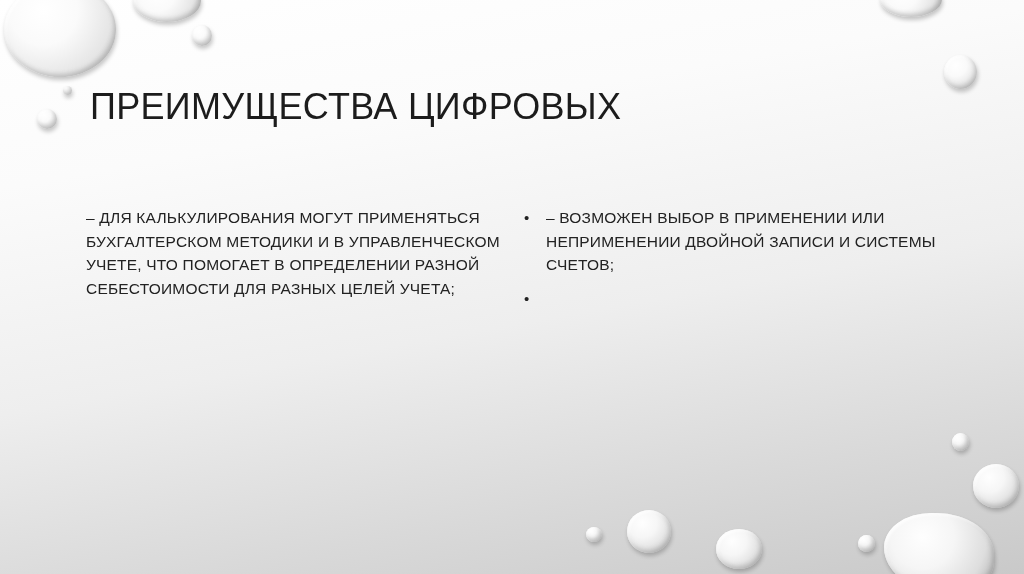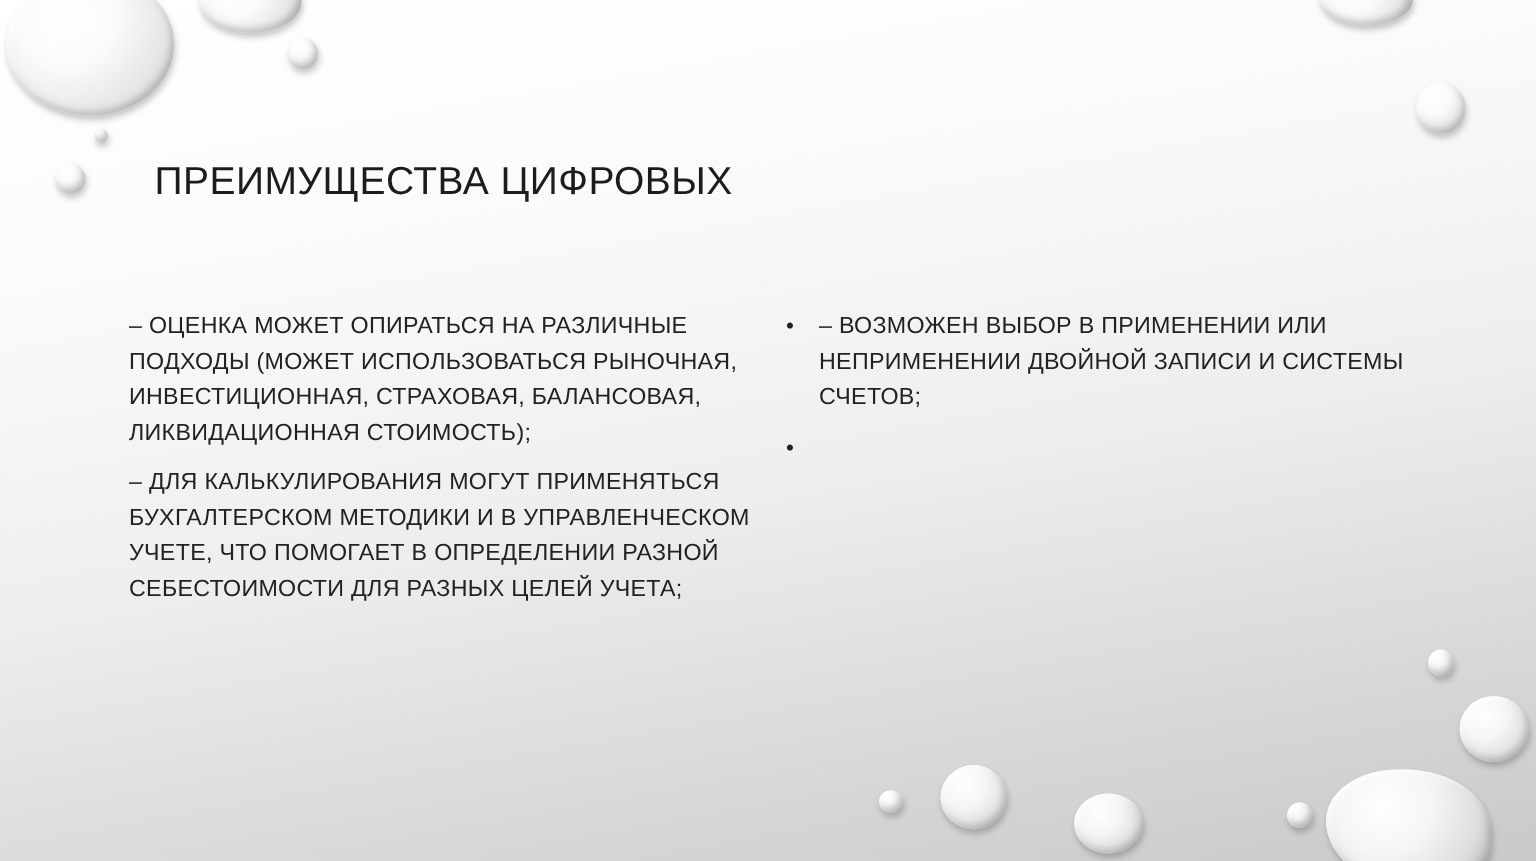--- a/index.html
+++ b/index.html
@@ -23,25 +23,25 @@
       position: absolute;
       border-radius: 50%;
       background: radial-gradient(circle at 35% 30%, rgba(255,255,255,0.98) 0%, rgba(250,250,250,0.9) 35%, rgba(225,225,225,0.85) 70%, rgba(160,160,160,0.8) 100%);
       box-shadow: 1px 3px 4px rgba(0,0,0,0.22), inset -2px -3px 4px rgba(120,120,120,0.35), inset 2px 2px 3px rgba(255,255,255,0.9);
     }
     .title {
       position: absolute;
       left: 86px;
       top: 86px;
       width: 700px;
-      font-size: 26px;
+      font-size: 36px;
       line-height: 34px;
       letter-spacing: 0.3px;
       color: #1c1c1c;
-      margin: 17px;
+      margin: 4px;
       font-weight: normal;
     }
     .col {
       position: absolute;
       top: 206px;
       font-size: 15.5px;
       line-height: 23.5px;
       letter-spacing: 0.2px;
       color: #222;
     }
@@ -86,21 +86,20 @@
   <div class="drop" style="left:586px;top:527px;width:16px;height:15px;"></div>
   <div class="drop" style="left:716px;top:529px;width:46px;height:40px;"></div>
   <div class="drop" style="left:858px;top:535px;width:17px;height:17px;"></div>
   <div class="drop" style="left:884px;top:513px;width:110px;height:80px;border-radius:45% 55% 40% 60%;"></div>
 
   <h1 class="title">
     <div>ПРЕИМУЩЕСТВА ЦИФРОВЫХ</div>
   </h1>
 
   <div class="col col-left">
-    <p class="para">– ОЦЕНКА МОЖЕТ ОПИРАТЬСЯ НА РАЗЛИЧНЫЕ ПОДХОДЫ (МОЖЕТ ИСПОЛЬЗОВАТЬСЯ РЫНОЧНАЯ, ИНВЕСТИЦИОННАЯ, СТРАХОВАЯ, БАЛАНСОВАЯ, ЛИКВИДАЦИОННАЯ СТОИМОСТЬ);</p>
     <p class="para">– ДЛЯ КАЛЬКУЛИРОВАНИЯ МОГУТ ПРИМЕНЯТЬСЯ БУХГАЛТЕРСКОМ МЕТОДИКИ И В УПРАВЛЕНЧЕСКОМ УЧЕТЕ, ЧТО ПОМОГАЕТ В ОПРЕДЕЛЕНИИ РАЗНОЙ СЕБЕСТОИМОСТИ ДЛЯ РАЗНЫХ ЦЕЛЕЙ УЧЕТА;</p>
   </div>
 
   <div class="col col-right">
     <div class="bullet-item">
       <span class="bullet-dot">•</span>
       <span>– ВОЗМОЖЕН ВЫБОР В ПРИМЕНЕНИИ ИЛИ НЕПРИМЕНЕНИИ ДВОЙНОЙ ЗАПИСИ И СИСТЕМЫ СЧЕТОВ;</span>
     </div>
     <div class="bullet-item">
       <span class="bullet-dot">•</span>

